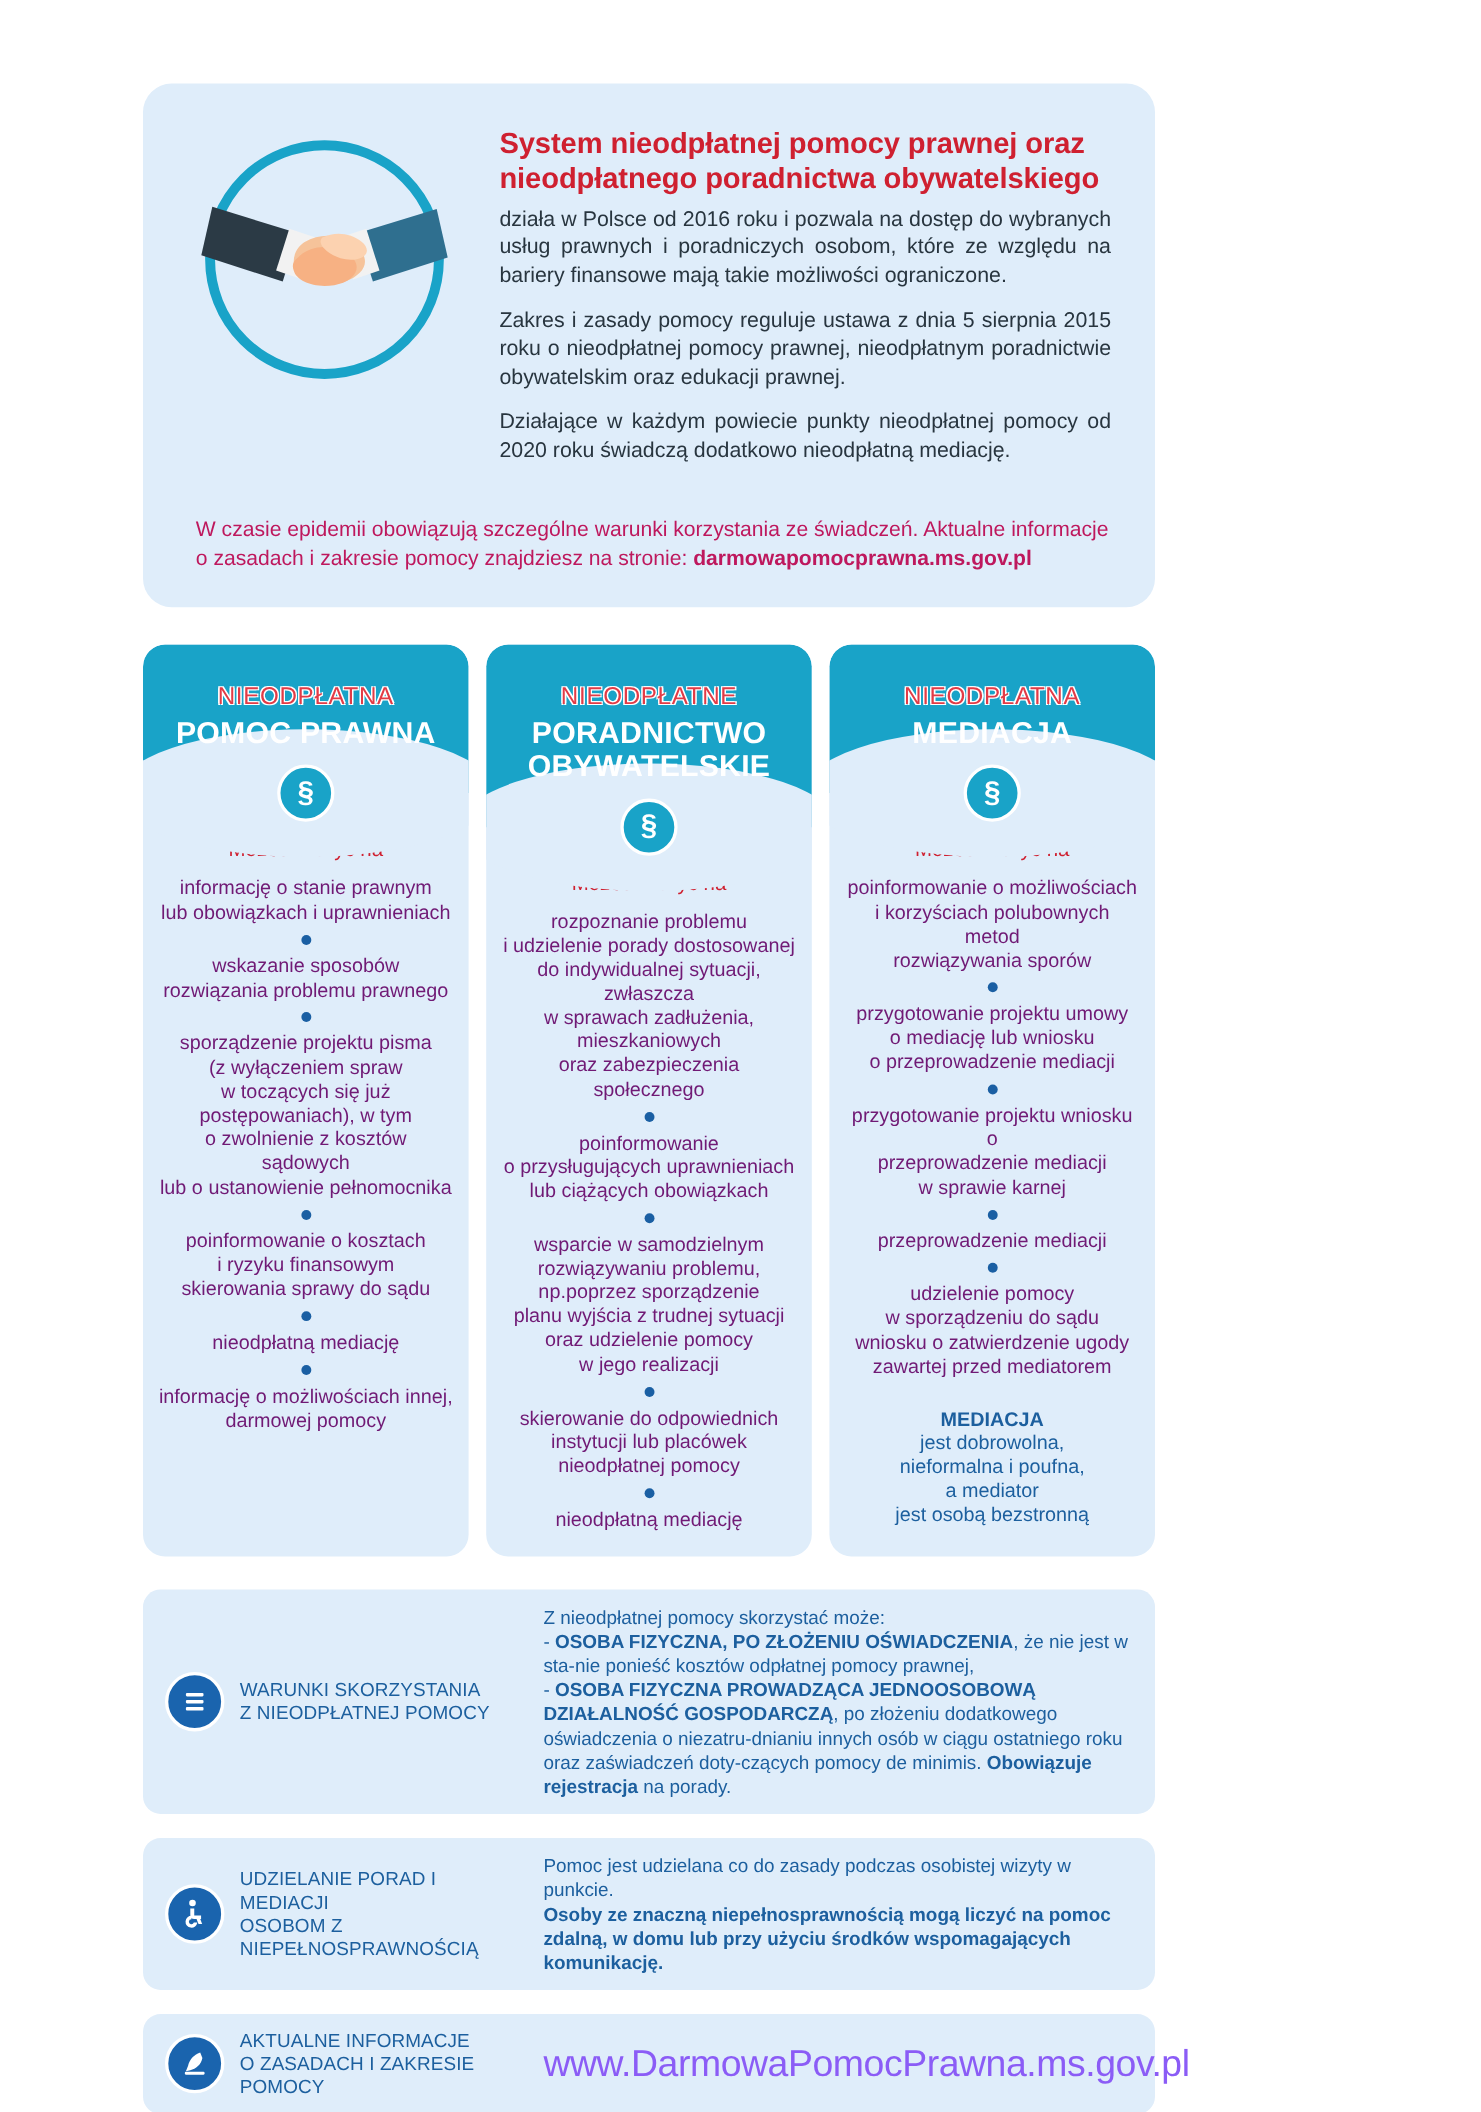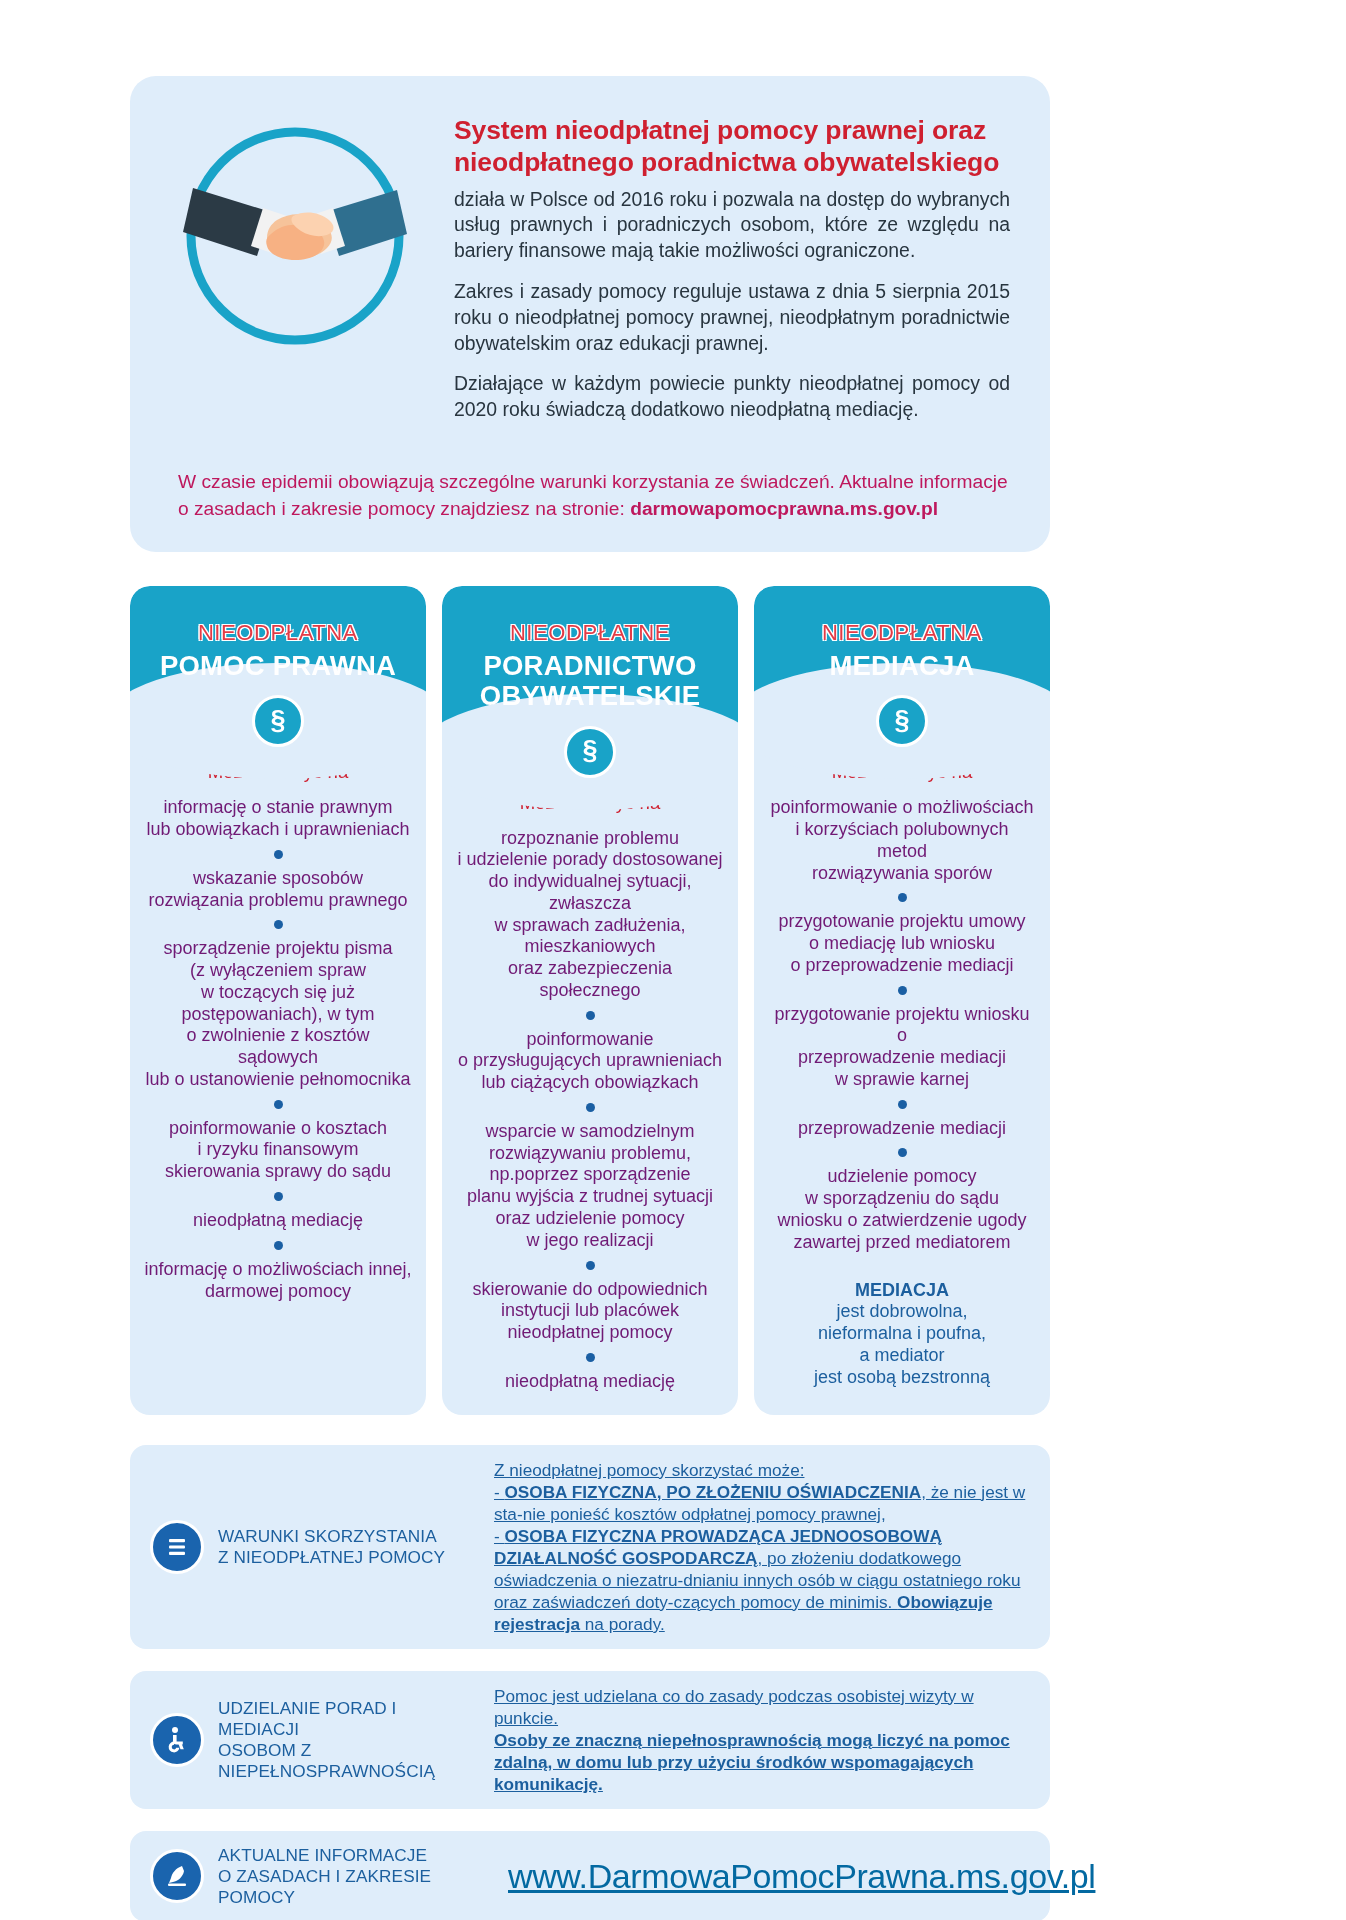--- a/index.html
+++ b/index.html
@@ -43,23 +43,23 @@
   .col-foot{color:#1c5f9e;font-size:18px;line-height:1.21;margin-top:26px;}
   .col-foot b{font-weight:bold;}
 
   
   .rows{margin-top:30px;display:flex;flex-direction:column;gap:22px;}
   .row{background:#dfedfa;border-radius:16px;display:flex;align-items:center;padding:14px 20px;gap:14px;}
   .row-left{display:flex;align-items:center;gap:14px;flex:0 0 auto;width:330px;}
   .icon-circ{width:48px;height:48px;border-radius:50%;background:#1a64ae;border:3px solid #ffffff;flex:0 0 48px;
     display:flex;align-items:center;justify-content:center;}
   .row-label{color:#1c5f9e;font-size:17.2px;line-height:1.22;letter-spacing:.1px;}
-  .row-right{flex:1 1 auto;color:#1c5f9e;font-size:17.2px;line-height:1.28;text-decoration:underline;}
+  .row-right{flex:1 1 auto;color:#1c5f9e;font-size:17.2px;line-height:1.28;}
   .row-right b{font-weight:bold;}
-  .row-url{color:#0369a1;font-size:34px;letter-spacing:-.4px;margin-left:14px;}
+  .row-url{color:#8b5cf6;font-size:34px;letter-spacing:-.4px;}
 </style>
 </head>
 <body>
 
 <div class="page">
 
   <section class="hero">
     <div class="hero-top">
       <div class="hero-ill">
         <svg width="240" height="240" viewBox="0 0 240 240" aria-hidden="true">

